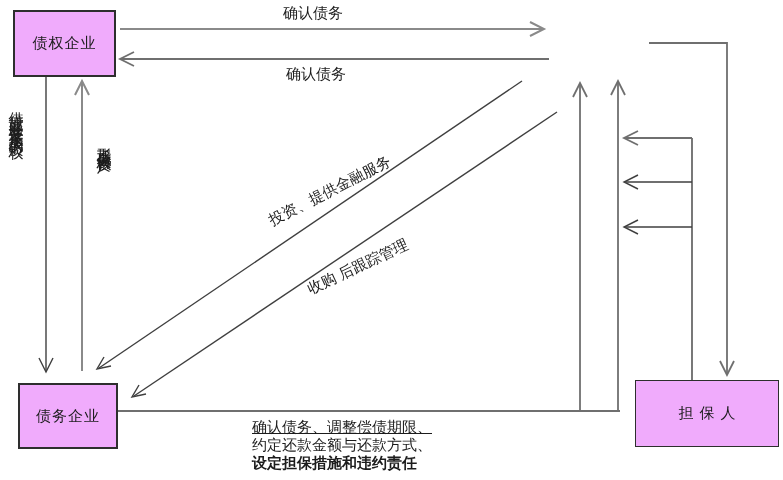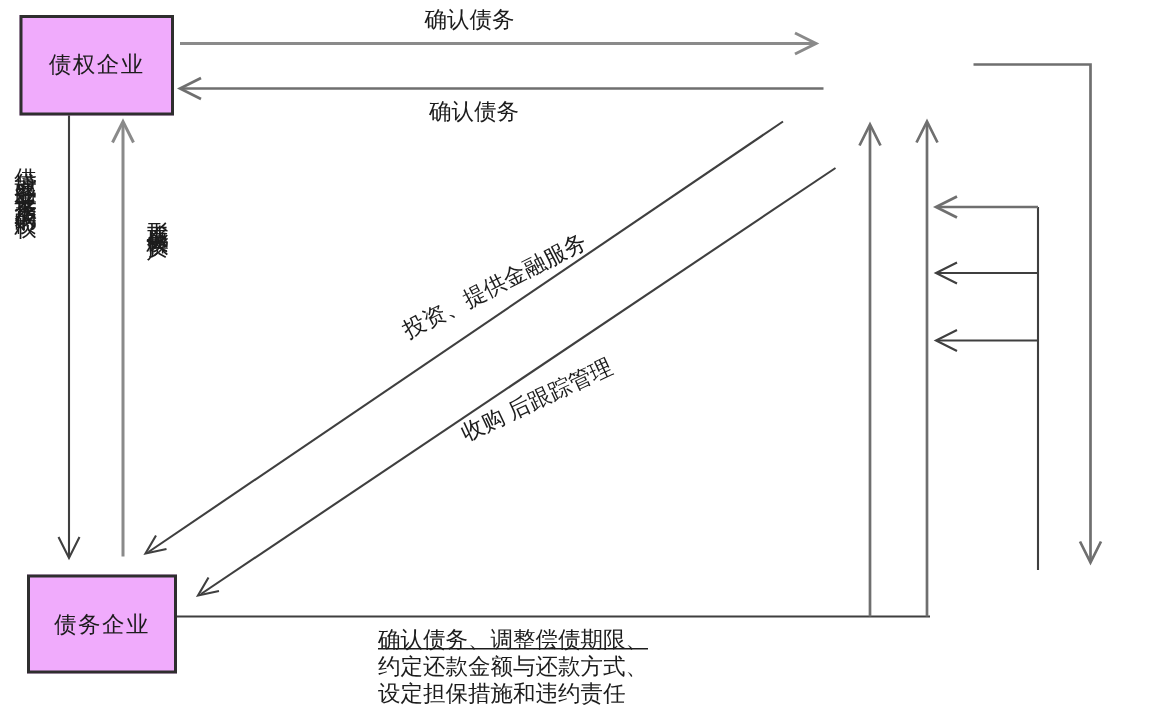--- a/index.html
+++ b/index.html
@@ -80,32 +80,35 @@
 
   <div class="box" style="left:13px;top:10px;width:99px;height:63px;">
     <span>债权企业</span>
   </div>
 
 
   <div class="box" style="left:18px;top:383px;width:96px;height:62px;">
     <span>债务企业</span>
   </div>
 
+  <div class="box thin" style="left:635px;top:380px;width:136px;height:65px;letter-spacing:6px;padding-left:6px;">
+    <span>担保人</span>
+  </div>
 
   <div class="lbl" style="left:283px;top:4px;">确认债务</div>
 
   <div class="lbl" style="left:286px;top:65px;">确认债务</div>
 
   <div class="lbl vlabel" style="left:9px;top:100px;letter-spacing:2.5px;">借贷或商业往来关系形成的债权</div>
 
   <div class="lbl vlabel" style="left:97px;top:136px;letter-spacing:1.5px;">形成不良债权资产</div>
 
   <div class="lbl rot" style="left:330px;top:191px;transform:translate(-50%,-50%) rotate(-27deg);">投资、提供金融服务</div>
 
   <div class="lbl rot" style="left:358px;top:267px;transform:translate(-50%,-50%) rotate(-25deg);">收购 后跟踪管理</div>
 
   <div class="lbl agreement" style="left:252px;top:418px;">
     <span style="display:block;text-decoration:underline;">确认债务、调整偿债期限、</span>
     <span style="display:block;">约定还款金额与还款方式、</span>
-    <span style="display:block;">设定担保措施和违约责任</span>
+    <span style="display:block;font-weight:bold;">设定担保措施和违约责任</span>
   </div>
 
 </div>
 
 </body></html>

